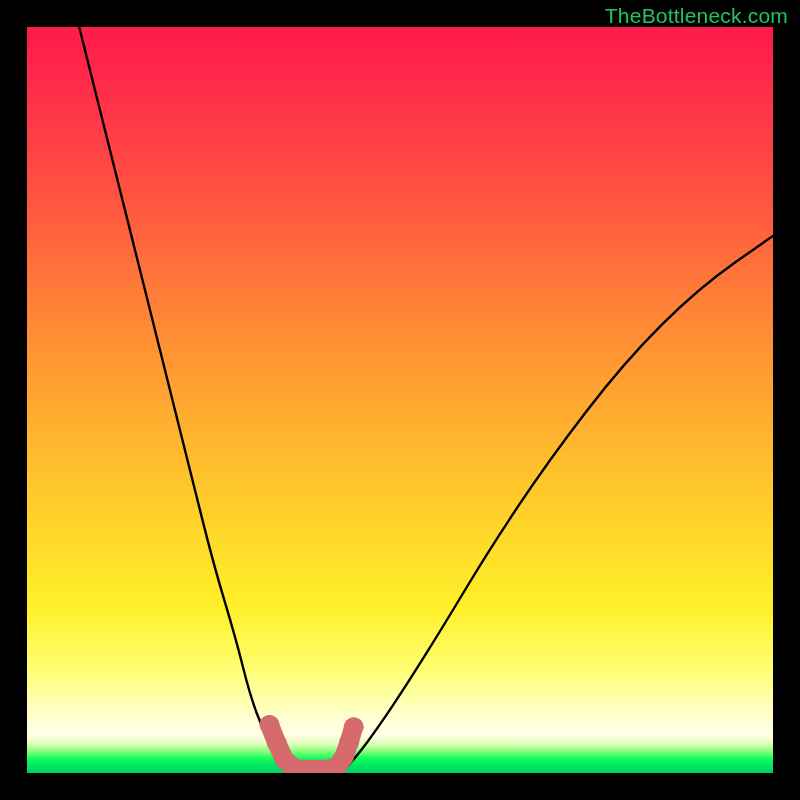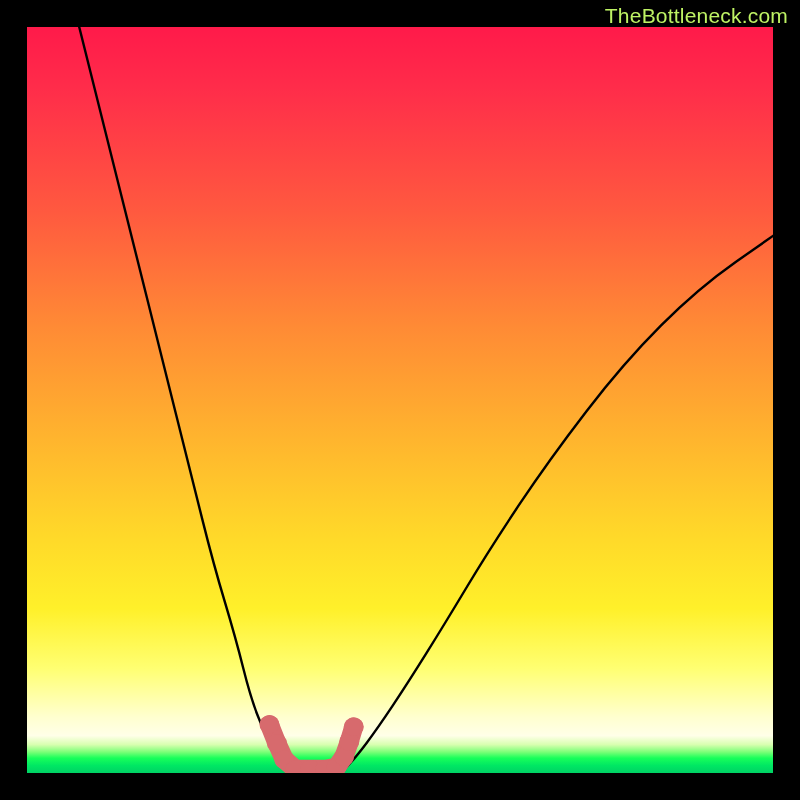--- a/index.html
+++ b/index.html
@@ -42,21 +42,21 @@
       #7aff77 97.2%,
       #18ff5a 98%,
       #00e763 99%,
       #00d265 100%
     );
   }
   .watermark {
     position: absolute;
     top: 4px;
     right: 12px;
-    color: #bef264;
+    color: #22c55e;
     font-size: 21px;
     font-weight: 400;
     letter-spacing: 0.2px;
     user-select: none;
   }
   svg.curves {
     position: absolute;
     left: 0;
     top: 0;
     width: 746px;

